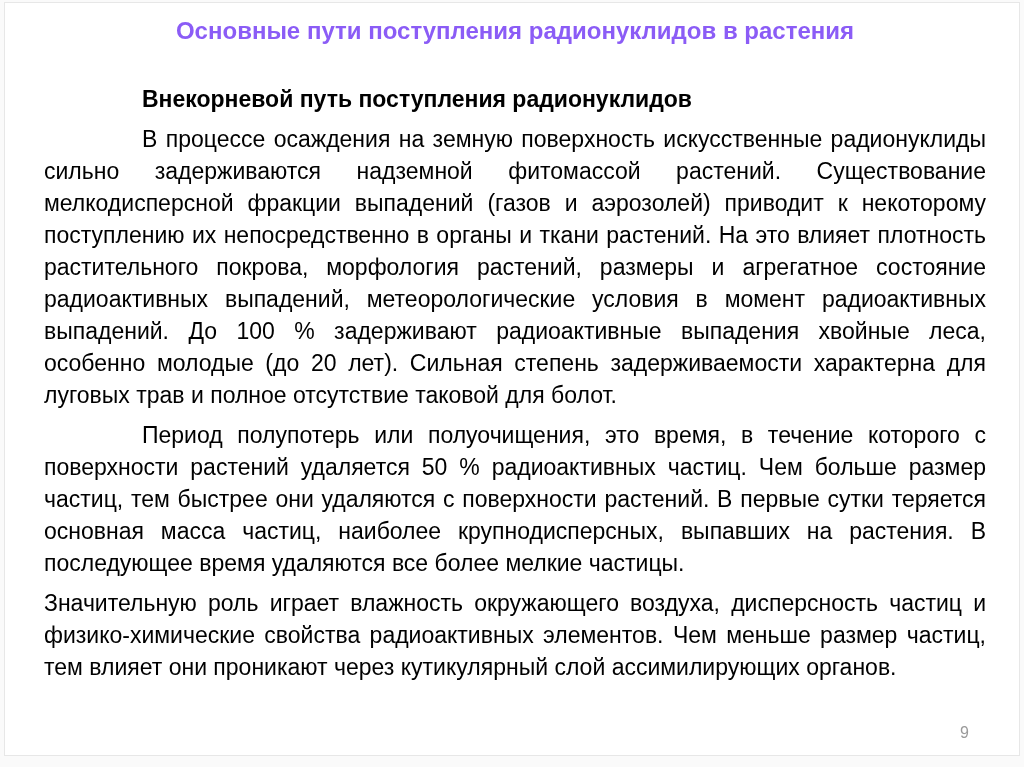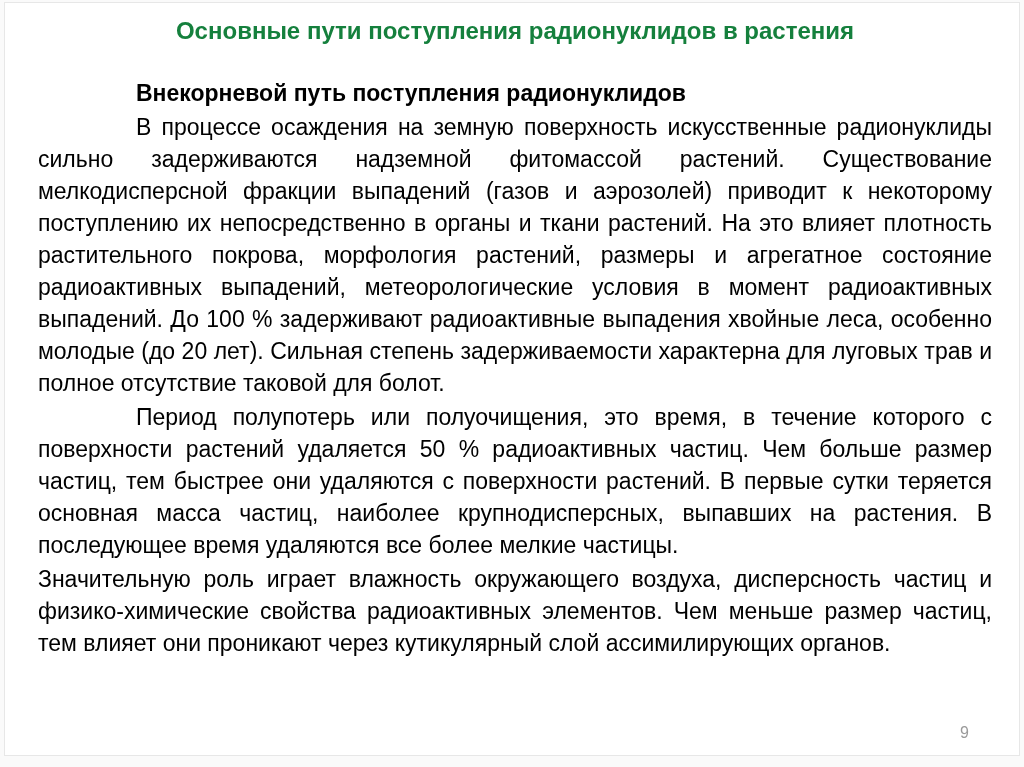--- a/index.html
+++ b/index.html
@@ -20,32 +20,32 @@
   }
   .slide-title {
     position: absolute;
     left: 31px; top: 12px;
     width: 958px;
     margin: 0;
     text-align: center;
     font-size: 24px;
     font-weight: bold;
     line-height: 32px;
-    color: #15803d;
+    color: #8b5cf6;
   }
   .slide-body {
     position: absolute;
     left: 31px; top: 72px;
     width: 958px;
     font-size: 23px;
     line-height: 32px;
     color: #000000;
     text-align: justify;
   }
-  .slide-body p { margin: 2px; }
+  .slide-body p { margin: 8px; }
   .subtitle { font-weight: bold; }
   .indent { text-indent: 98px; }
   .page-number {
     position: absolute;
     right: 50px; bottom: 13px;
     font-size: 16px;
     color: #9a9a9a;
   }
 </style>
 </head>

